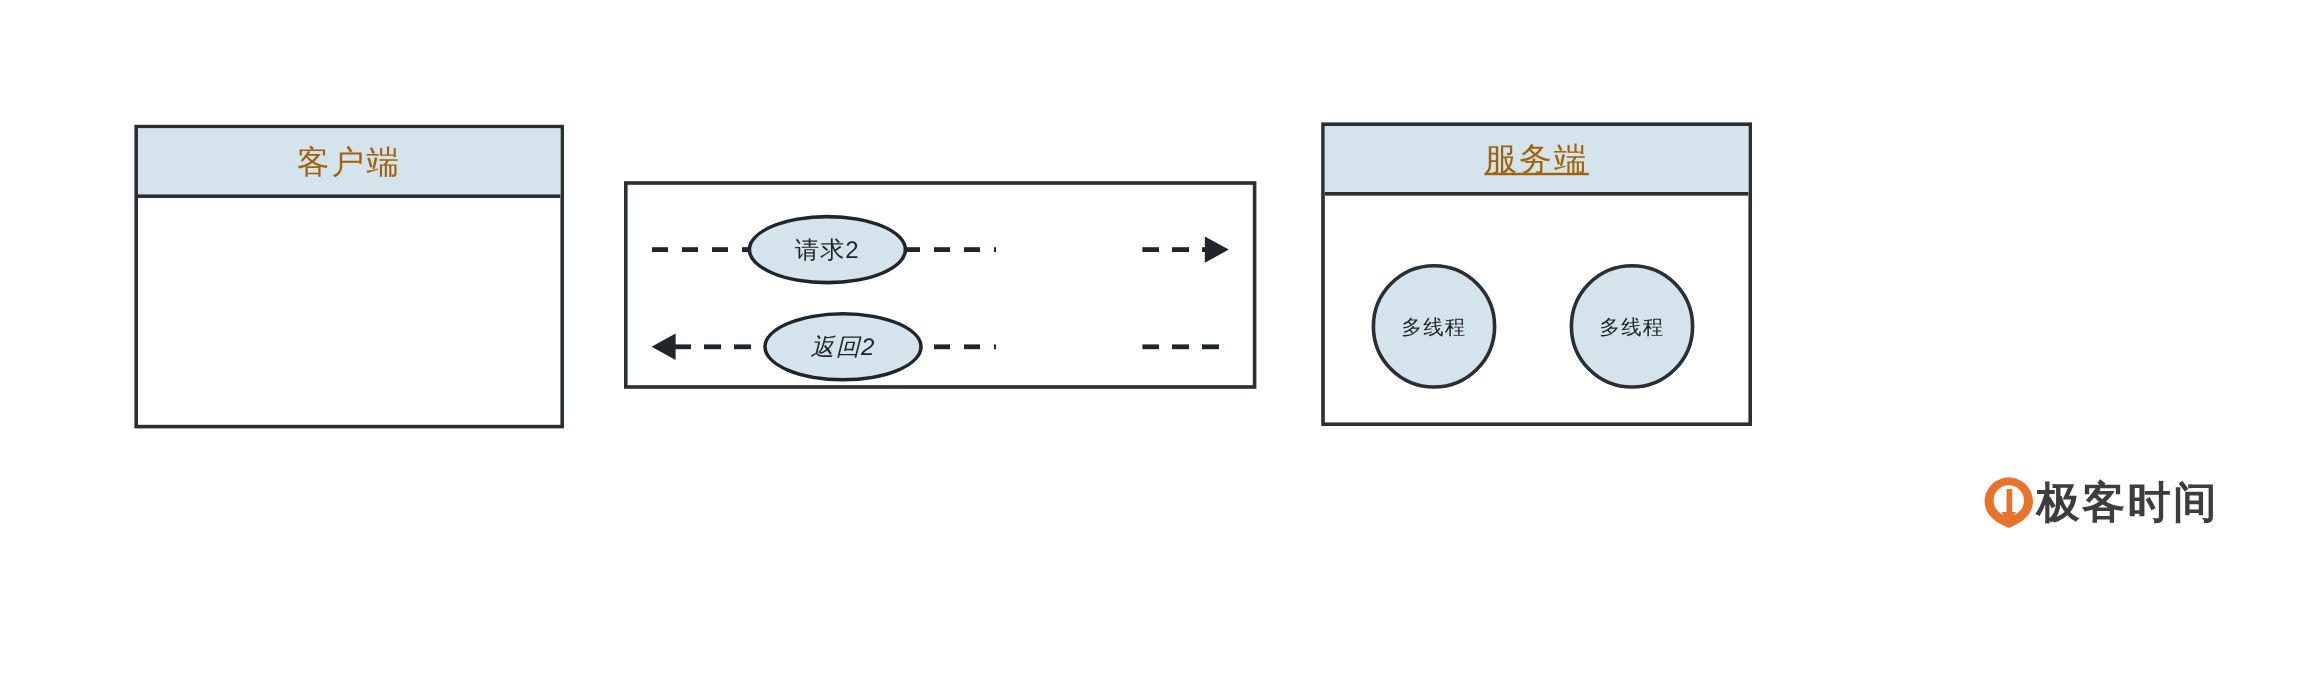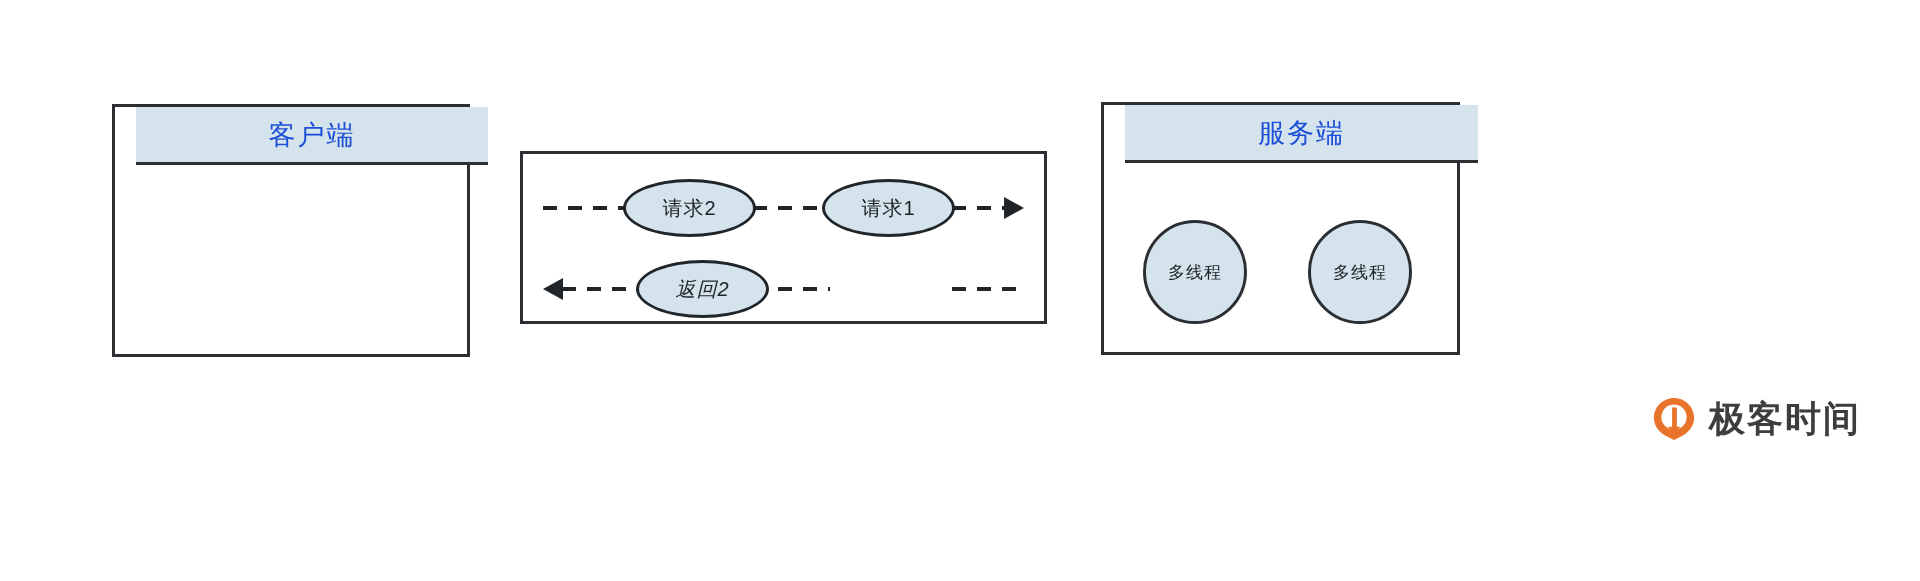--- a/index.html
+++ b/index.html
@@ -18,33 +18,32 @@
     box-sizing:border-box;
     border:3px solid #2b2f33;
     background:#ffffff;
   }
   .panel-header{
     box-sizing:border-box;
     width:100%;
     background:#d5e4ec;
     border-bottom:3px solid #2b2f33;
     display:flex;align-items:center;justify-content:center;
-    color:#1d4ed8;
+    color:#a16207;
     font-size:27px;
     letter-spacing:2px;
-    margin-left:21px;
   }
   .panel-body{position:relative;width:100%;}
 
   #client-panel{left:112px;top:104px;width:358px;height:253px;}
   #client-panel .panel-header{height:58px;}
   #client-panel .panel-body{height:192px;}
 
   #server-panel{left:1101px;top:102px;width:359px;height:253px;}
-  #server-panel .panel-header{height:58px;}
+  #server-panel .panel-header{height:58px;text-decoration:underline;}
   #server-panel .panel-body{height:192px;padding-left:35px;}
 
   
   .thread-circle{
     position:absolute;
     box-sizing:border-box;
     width:104px;height:104px;
     border-radius:50%;
     background:#d5e4ec;
     border:3px solid #2b2f33;
@@ -99,21 +98,21 @@
     font-size:20px;
     color:#20252a;
     letter-spacing:1px;
     z-index:2;
   }
 
   
   #brand-logo{
     position:absolute;
     left:1651px;top:396px;
-    display:flex;align-items:center;gap:12px;
+    display:flex;align-items:center;
   }
   #brand-mark{width:46px;height:46px;flex:0 0 auto;}
   #brand-text{
     font-size:36px;
     color:#3d3d3d;
     font-weight:bold;
     letter-spacing:2px;
     line-height:1;
   }
 </style>
@@ -129,21 +128,20 @@
 
   <div id="channel-panel">
 
     <div class="flow-row" id="flow-request">
       <div class="dash-seg" style="left:20px;width:83px;"></div>
 
       <div class="node-ellipse" style="left:100px;">请求2</div>
 
       <div class="dash-seg" style="left:230px;width:77px;"></div>
 
-      <div class="node-ellipse" style="left:299px;">请求1</div>
 
       <div class="dash-seg" style="left:429px;width:53px;"></div>
 
       <div class="arrow-head right" style="left:481px;"></div>
     </div>
 
     <div class="flow-row" id="flow-response">
       <div class="arrow-head left" style="left:20px;"></div>
 
       <div class="dash-seg" style="left:39px;width:64px;"></div>

